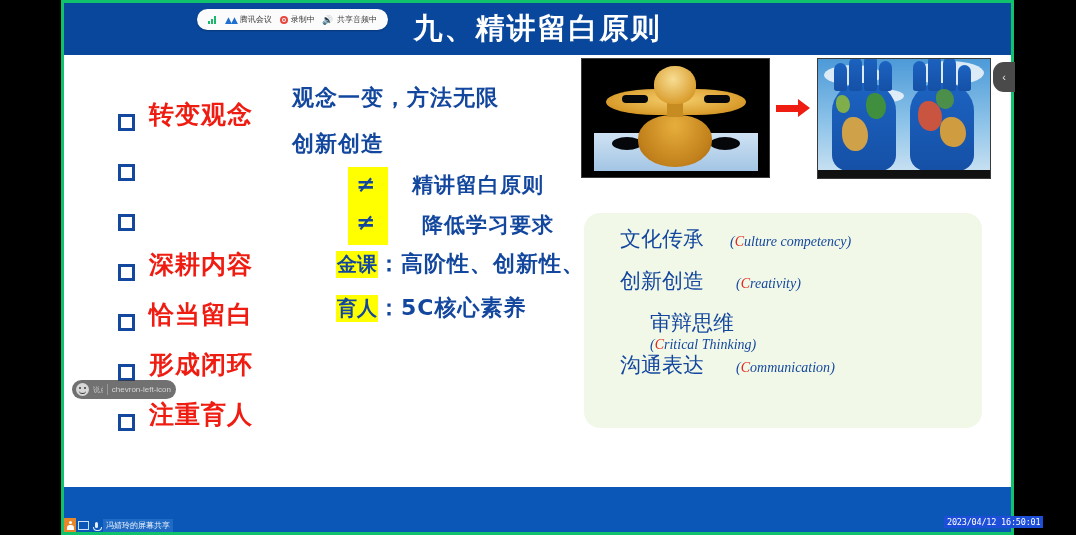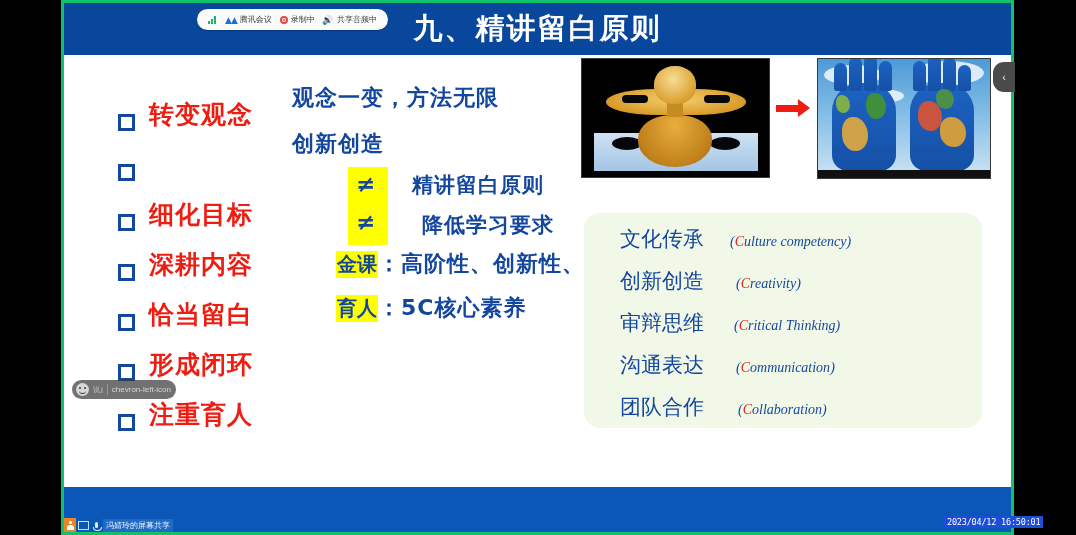--- a/index.html
+++ b/index.html
@@ -201,21 +201,20 @@
     <div class="bullets">
       <div class="bullet">
         <span class="chk"></span>
         <span class="btxt">转变观念</span>
       </div>
       <div class="bullet">
         <span class="chk"></span>
       </div>
       <div class="bullet">
         <span class="chk"></span>
-        <span class="btxt">细化目标</span>
       </div>
       <div class="bullet">
         <span class="chk"></span>
         <span class="btxt">深耕内容</span>
       </div>
       <div class="bullet">
         <span class="chk"></span>
         <span class="btxt">恰当留白</span>
       </div>
       <div class="bullet">
@@ -297,31 +296,27 @@
     <div class="cbox"></div>
 
     <div class="crow" style="left:556px;top:222px;">
       <span class="czh">文化传承</span>
       <span class="cen" style="margin-left:26px;"><span>(</span><span class="redc">C</span><span>ulture competency</span><span>)</span></span>
     </div>
     <div class="crow" style="left:556px;top:264px;">
       <span class="czh">创新创造</span>
       <span class="cen" style="margin-left:32px;"><span>(</span><span class="redc">C</span><span>reativity</span><span>)</span></span>
     </div>
-    <div class="crow" style="left:556px;top:306px;">
+    <div class="crow" style="left:556px;top:306px;flex-direction:column;">
       <span class="czh">审辩思维</span>
       <span class="cen" style="margin-left:30px;"><span>(</span><span class="redc">C</span><span>ritical Thinking</span><span>)</span></span>
     </div>
     <div class="crow" style="left:556px;top:348px;">
       <span class="czh">沟通表达</span>
       <span class="cen" style="margin-left:32px;"><span>(</span><span class="redc">C</span><span>ommunication</span><span>)</span></span>
-    </div>
-    <div class="crow" style="left:556px;top:390px;">
-      <span class="czh">团队合作</span>
-      <span class="cen" style="margin-left:34px;"><span>(</span><span class="redc">C</span><span>ollaboration</span><span>)</span></span>
     </div>
 
     <div class="chatbox">
       <span class="smiley"></span>
       <span class="chat-ph">说点什么...</span>
       <span class="chat-div"></span>
       <span class="chat-chev">chevron-left-icon</span>
     </div>
   </div>
 

